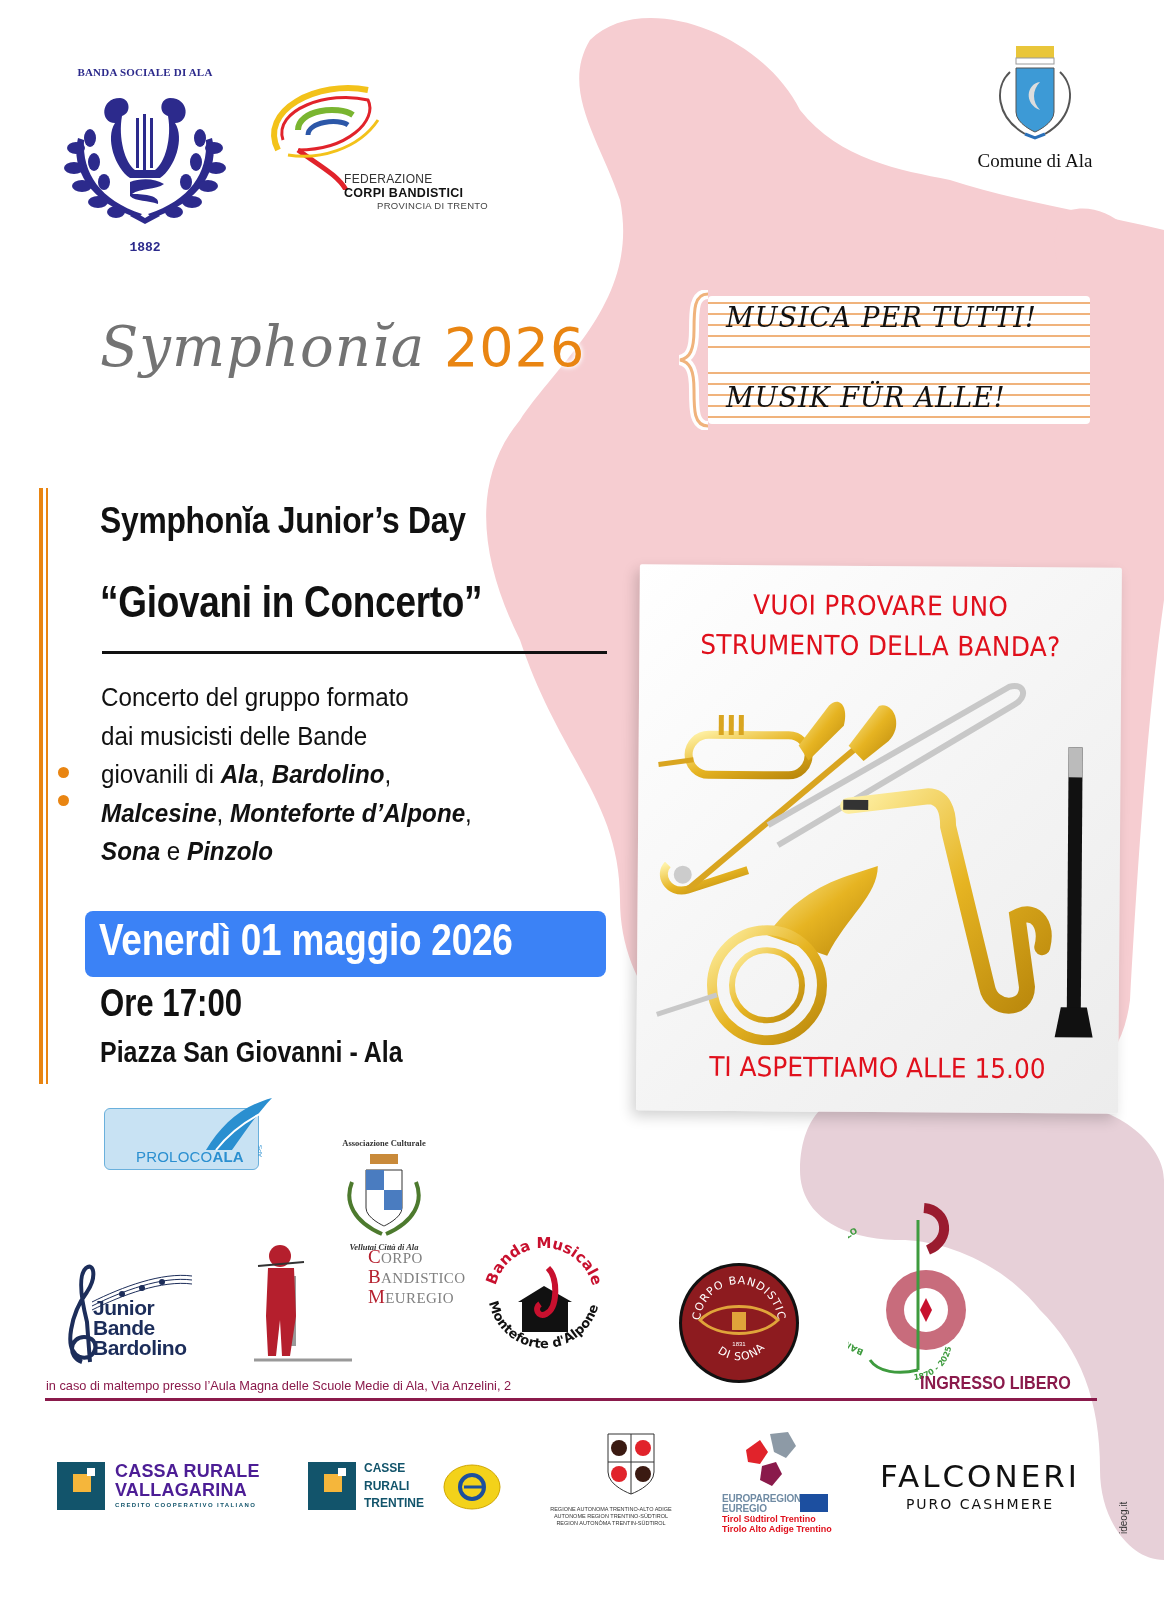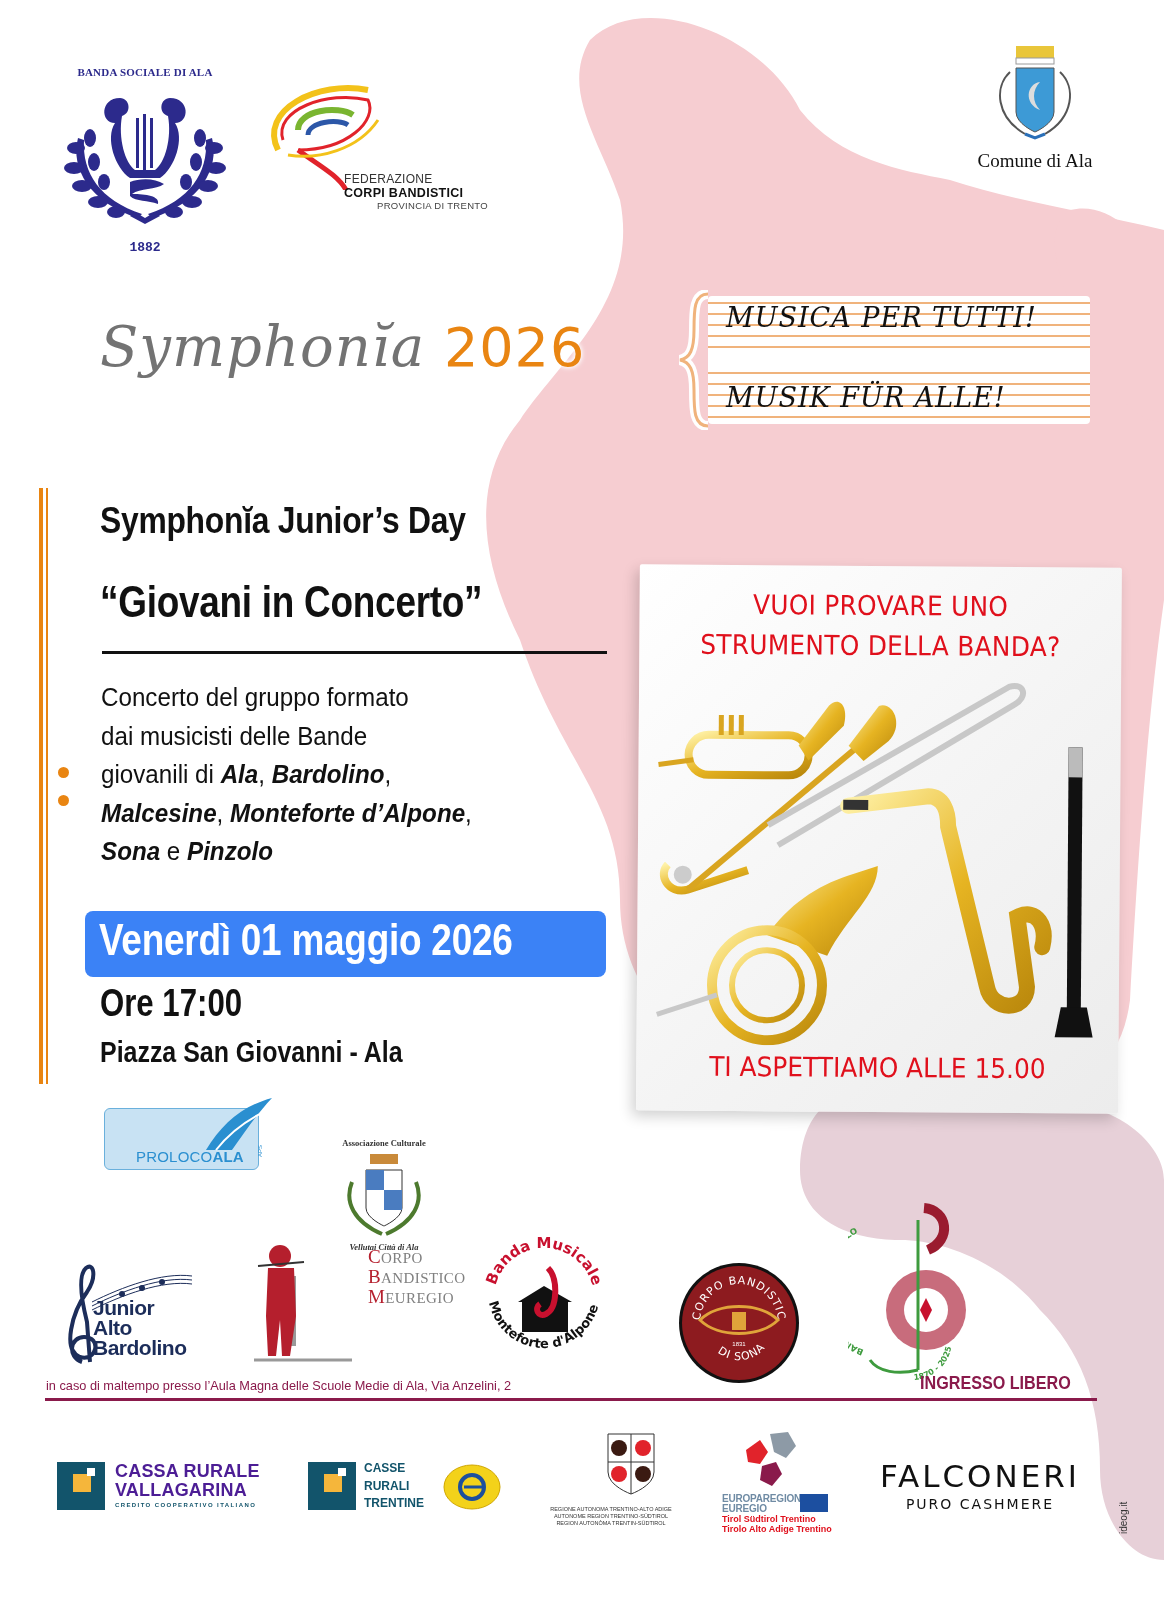--- a/index.html
+++ b/index.html
@@ -299,21 +299,21 @@
     <path d="M20 100 C5 95 8 75 22 75 C40 75 35 100 18 95 C0 88 10 50 25 30 C35 15 32 0 24 6 C15 14 20 40 25 60 L28 100" stroke="#1c2d5a" stroke-width="4" fill="none"></path>
     <path d="M30 40 C60 25 100 10 130 14" stroke="#1c2d5a" stroke-width="1" fill="none"></path>
     <path d="M30 44 C60 29 100 14 130 18" stroke="#1c2d5a" stroke-width="1" fill="none"></path>
     <path d="M30 48 C60 33 100 18 130 22" stroke="#1c2d5a" stroke-width="1" fill="none"></path>
     <circle cx="60" cy="32" r="3" fill="#1c2d5a"></circle>
       <circle cx="80" cy="26" r="3" fill="#1c2d5a"></circle>
       <circle cx="100" cy="20" r="3" fill="#1c2d5a"></circle>
   </svg>
   <div class="txt">
     <div>Junior</div>
-    <div>Alto</div>
+    <div>Bande</div>
     <div>Bardolino</div>
   </div>
 </div>
 
 <div class="abs malc">
   <svg style="position:absolute;left:0;top:0" width="110" height="128" viewBox="0 0 110 128">
     <rect x="40" y="40" width="8" height="70" fill="#999"></rect>
     <circle cx="32" cy="20" r="11" fill="#b51f2d"></circle>
     <path d="M20 32 L46 32 L48 80 L42 120 L34 120 L32 84 L28 120 L20 120 L18 80 Z" fill="#b51f2d"></path>
     <line x1="10" y1="30" x2="56" y2="26" stroke="#333" stroke-width="2"></line>

